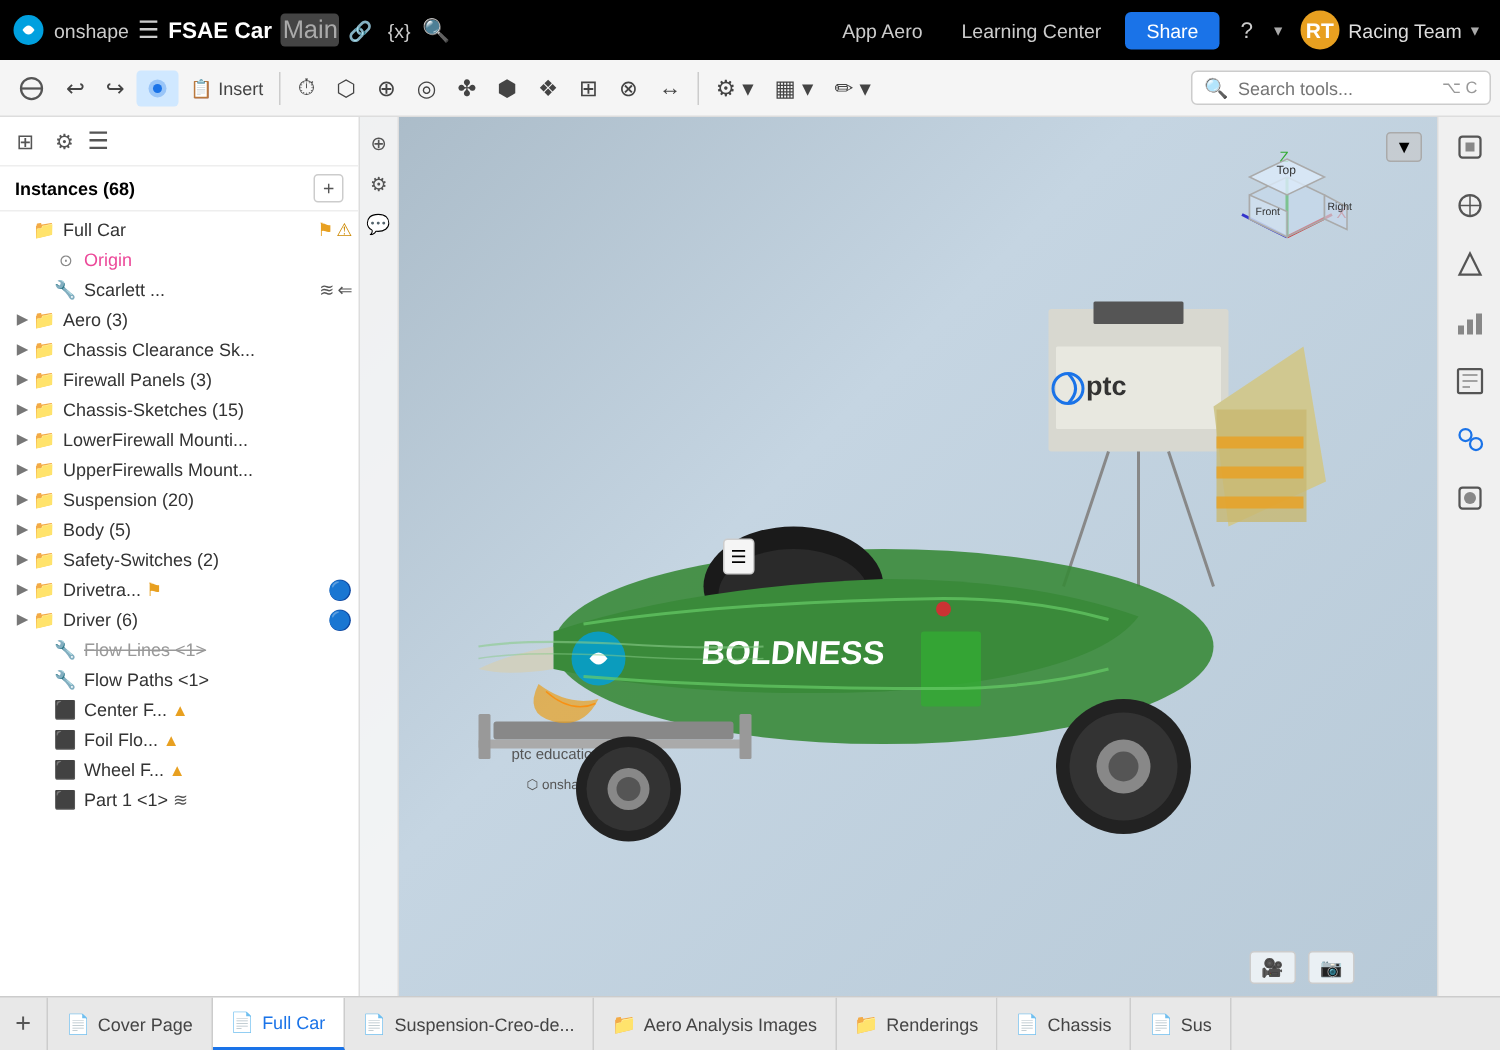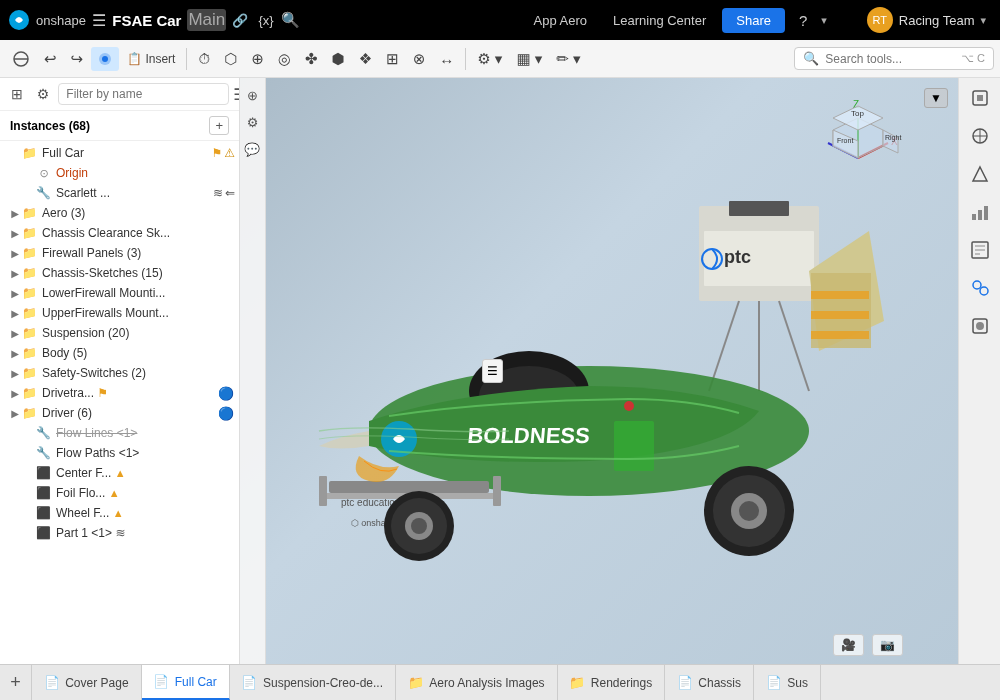--- a/index.html
+++ b/index.html
@@ -16,21 +16,21 @@
     #header .nav-btn {
       background: transparent; border: none; color: #ccc; padding: 4px 10px;
       font-size: 13px; cursor: pointer; border-radius: 4px;
     }
     #header .share-btn {
       background: #1a73e8; border: none; color: #fff; padding: 5px 14px;
       font-size: 13px; cursor: pointer; border-radius: 4px; font-weight: 500;
     }
     #header .help-btn { background: transparent; border: none; color: #ccc; padding: 4px 8px; cursor: pointer; font-size: 15px; }
     #header .team-area { display: flex; align-items: center; gap: 6px; color: #ddd; cursor: pointer; padding: 0 6px; }
-    #header .team-avatar { width: 26px; height: 26px; border-radius: 50%; background: #e8a020; display: flex; align-items: center; justify-content: center; font-size: 11px; font-weight: normal; color: #fff; margin-left: 28px; }
+    #header .team-avatar { width: 26px; height: 26px; border-radius: 50%; background: #e8a020; display: flex; align-items: center; justify-content: center; font-size: 14px; font-weight: bold; color: #fff; }
 
     
     #toolbar {
       display: flex; align-items: center; background: #f5f5f5; height: 38px;
       border-bottom: 1px solid #ddd; padding: 0 6px; gap: 2px;
     }
     .tb-btn {
       background: transparent; border: none; cursor: pointer; padding: 4px 6px;
       border-radius: 3px; font-size: 15px; color: #444; display: flex; align-items: center;
     }
@@ -174,21 +174,20 @@
     <span class="tb-shortcut">⌥ C</span>
   </div>
 </div>
 
 <div id="main" style="position:relative;">
 
   <div id="sidebar">
     <div id="sidebar-tools">
       <button class="side-tool-btn">⊞</button>
       <button class="side-tool-btn">⚙</button>
-      <input class="filter-input" type="text" placeholder="Filter by name" style="">
       <button class="list-view-btn">☰</button>
     </div>
     <div id="instances-header">
       <span>Instances (68)</span>
       <button class="add-instance-btn">+</button>
     </div>
     <div id="tree">
 
       <div class="tree-item" style="padding-left:8px;">
         <span class="chevron"></span>
@@ -196,21 +195,21 @@
         <span class="item-label">Full Car</span>
         <span class="item-actions">
           <span style="color:#e8a020;">⚑</span>
           <span style="color:#cc8800;">⚠</span>
         </span>
       </div>
 
       <div class="tree-item" style="padding-left:22px;">
         <span class="chevron"></span>
         <span class="item-icon" style="color:#888;font-size:11px;">⊙</span>
-        <span class="item-label" style="color:#c2410c;">Origin</span>
+        <span class="item-label" style="color:#ec4899;">Origin</span>
       </div>
 
       <div class="tree-item" style="padding-left:22px;">
         <span class="chevron"></span>
         <span class="item-icon">🔧</span>
         <span class="item-label">Scarlett ...</span>
         <span class="item-actions">
           <span style="color:#555;">≋</span>
           <span style="color:#555;">⇐</span>
         </span>

